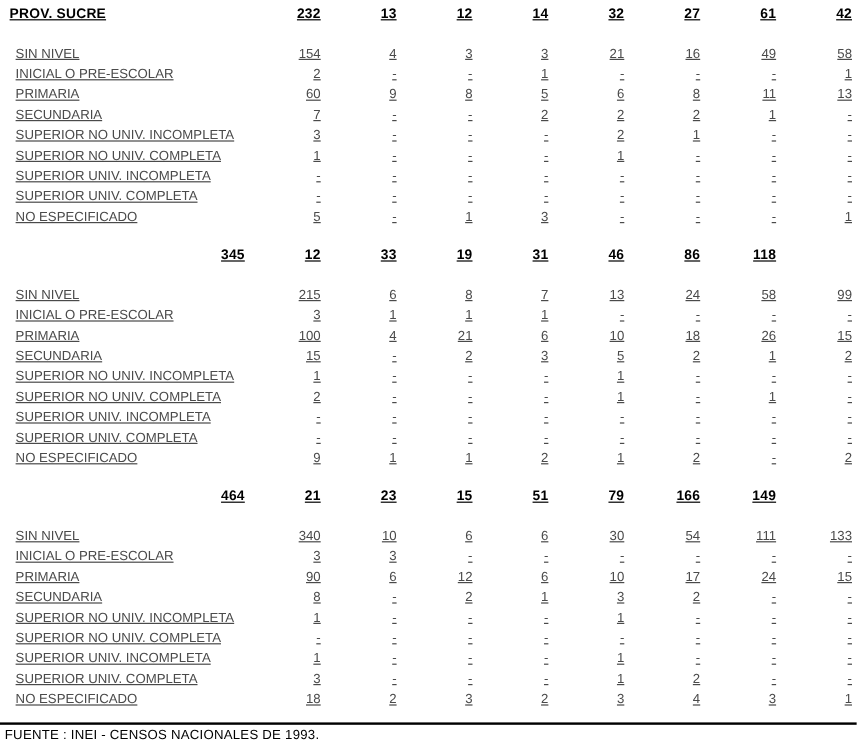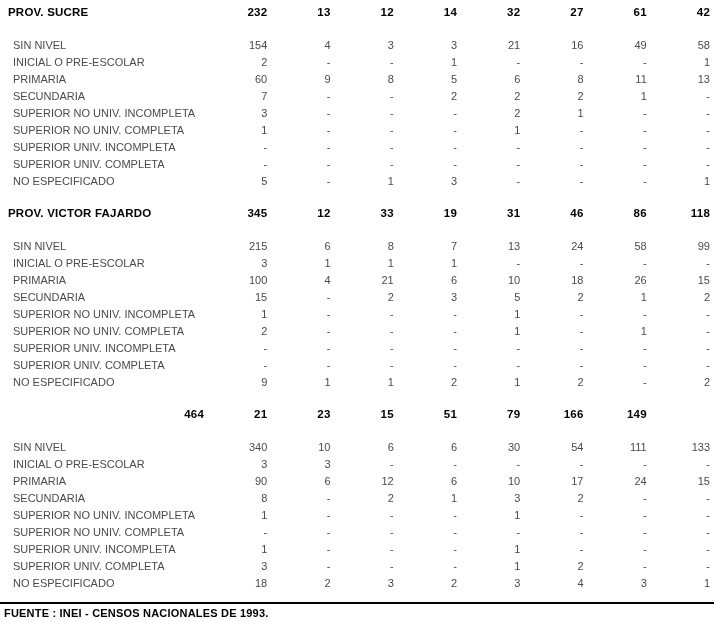--- a/index.html
+++ b/index.html
@@ -18,20 +18,21 @@
     width: 714px;
     padding-top: 4px;
     box-sizing: border-box;
   }
   .grid-row {
     display: grid;
     grid-template-columns: 204px repeat(8, 63.25px);
     height: 17px;
     line-height: 17px;
     white-space: nowrap;
+    text-decoration: underline;
   }
   .header-row {
     font-weight: bold;
     font-size: 11.5px;
     color: #000000;
     margin-bottom: 16px;
     letter-spacing: 0.2px;
   }
   .body-row {
     font-size: 11px;
@@ -50,21 +51,21 @@
   .section + .section {
     margin-top: 15px;
   }
   .footer-rule {
     margin-top: 10px;
     width: 714px;
     height: 2px;
     background: #000000;
   }
   .footer {
-    font-weight: bold;
+    font-weight: normal;
     font-size: 11px;
     color: #000000;
     padding: 3px 0 0 4px;
     letter-spacing: 0.2px;
   }
 </style>
 </head>
 <body>
 
 <div class="doc">
@@ -176,21 +177,20 @@
           <div class="num">1</div>
           <div class="num">3</div>
           <div class="num">-</div>
           <div class="num">-</div>
           <div class="num">-</div>
           <div class="num">1</div>
         </div>
       </div>
       <div class="section">
         <div class="grid-row header-row">
-          <div class="label">PROV. VICTOR FAJARDO</div>
           <div class="num">345</div>
           <div class="num">12</div>
           <div class="num">33</div>
           <div class="num">19</div>
           <div class="num">31</div>
           <div class="num">46</div>
           <div class="num">86</div>
           <div class="num">118</div>
         </div>
         <div class="grid-row body-row">

